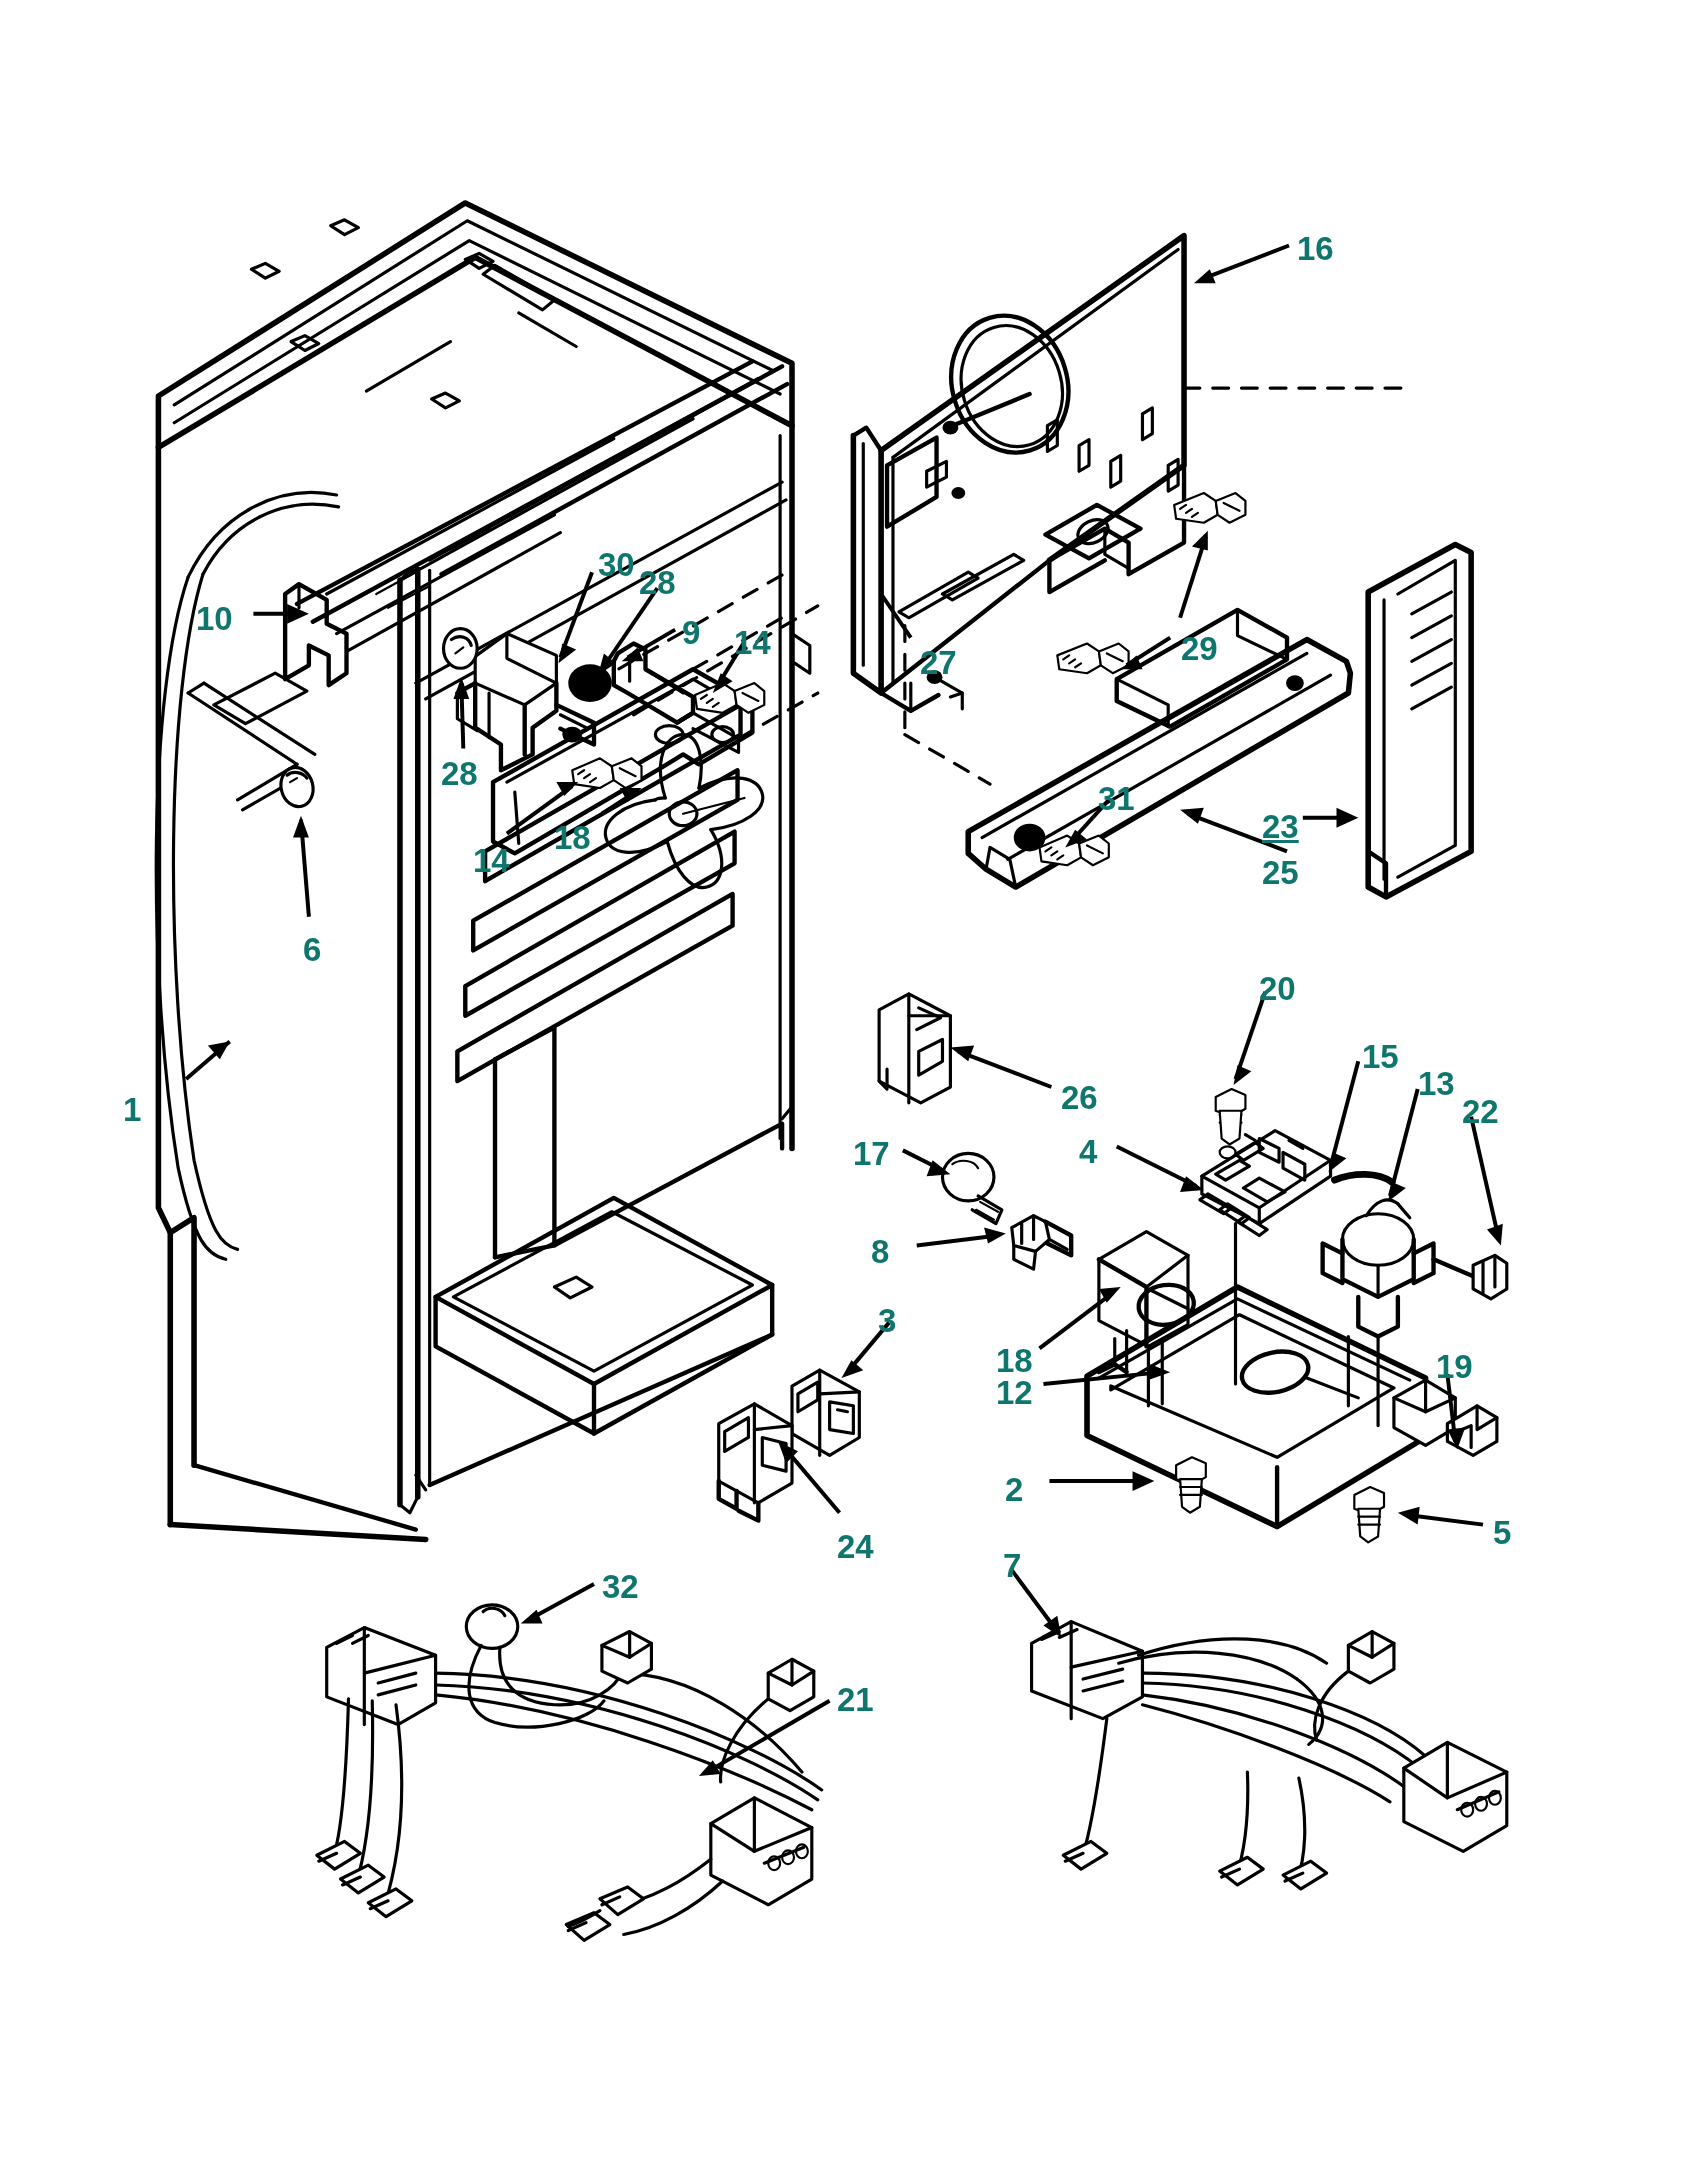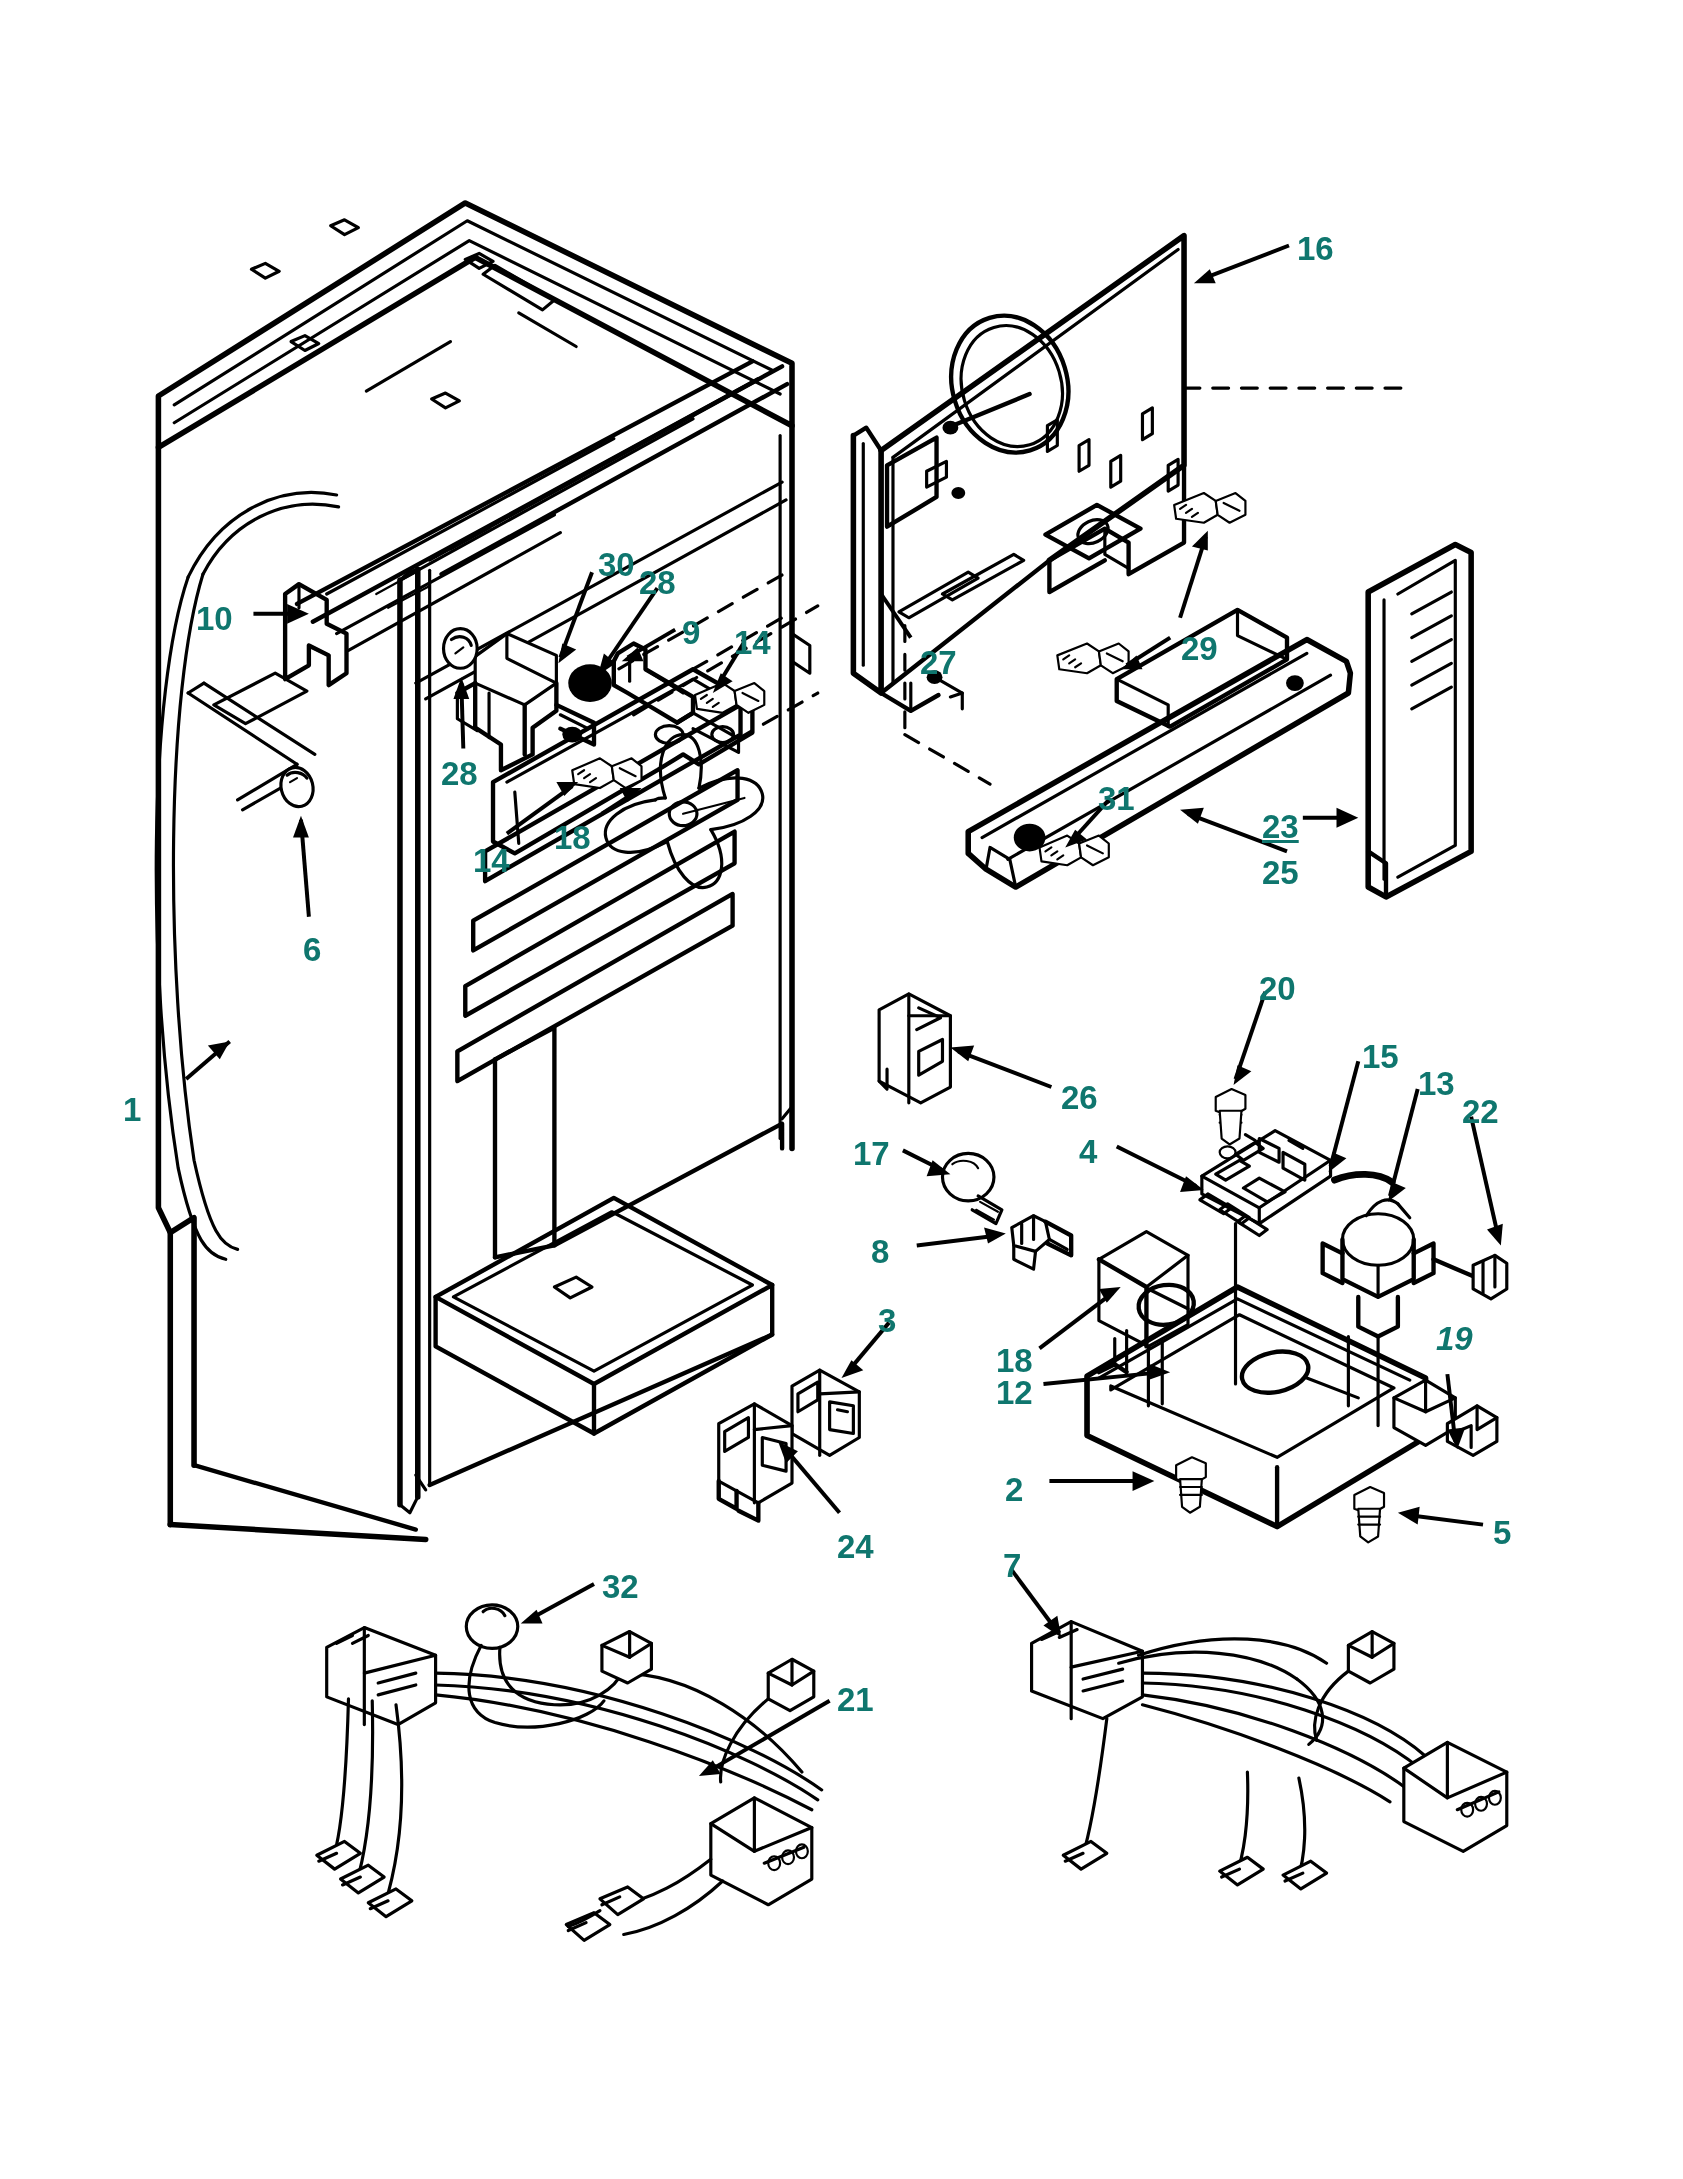--- a/index.html
+++ b/index.html
@@ -684,21 +684,21 @@
   <div class="callout" style="left:196px;  top:602px;">10</div>
   <div class="callout" style="left:554px;  top:821px;">18</div>
   <div class="callout" style="left:996px; top:1376px;">12</div>
   <div class="callout" style="left:1418px; top:1067px;">13</div>
   <div class="callout" style="left:734px;  top:626px;">14</div>
   <div class="callout" style="left:473px;  top:844px;">14</div>
   <div class="callout" style="left:1362px; top:1040px;">15</div>
   <div class="callout" style="left:1297px; top:232px;">16</div>
   <div class="callout" style="left:853px;  top:1137px;">17</div>
   <div class="callout" style="left:987px;  top:1344px;margin-left:9px;">18</div>
-  <div class="callout" style="left:1436px; top:1322px;font-style:italic;">19</div>
+  <div class="callout" style="left:1436px; top:1350px;">19</div>
   <div class="callout" style="left:1259px; top:972px;">20</div>
   <div class="callout" style="left:837px;  top:1683px;">21</div>
   <div class="callout" style="left:1462px; top:1095px;">22</div>
   <div class="callout" style="left:1262px; top:810px;text-decoration:underline;">23</div>
   <div class="callout" style="left:837px;  top:1530px;">24</div>
   <div class="callout" style="left:1262px; top:856px;">25</div>
   <div class="callout" style="left:1061px; top:1081px;">26</div>
   <div class="callout" style="left:920px;  top:646px;">27</div>
   <div class="callout" style="left:639px;  top:566px;">28</div>
   <div class="callout" style="left:441px;  top:757px;">28</div>

